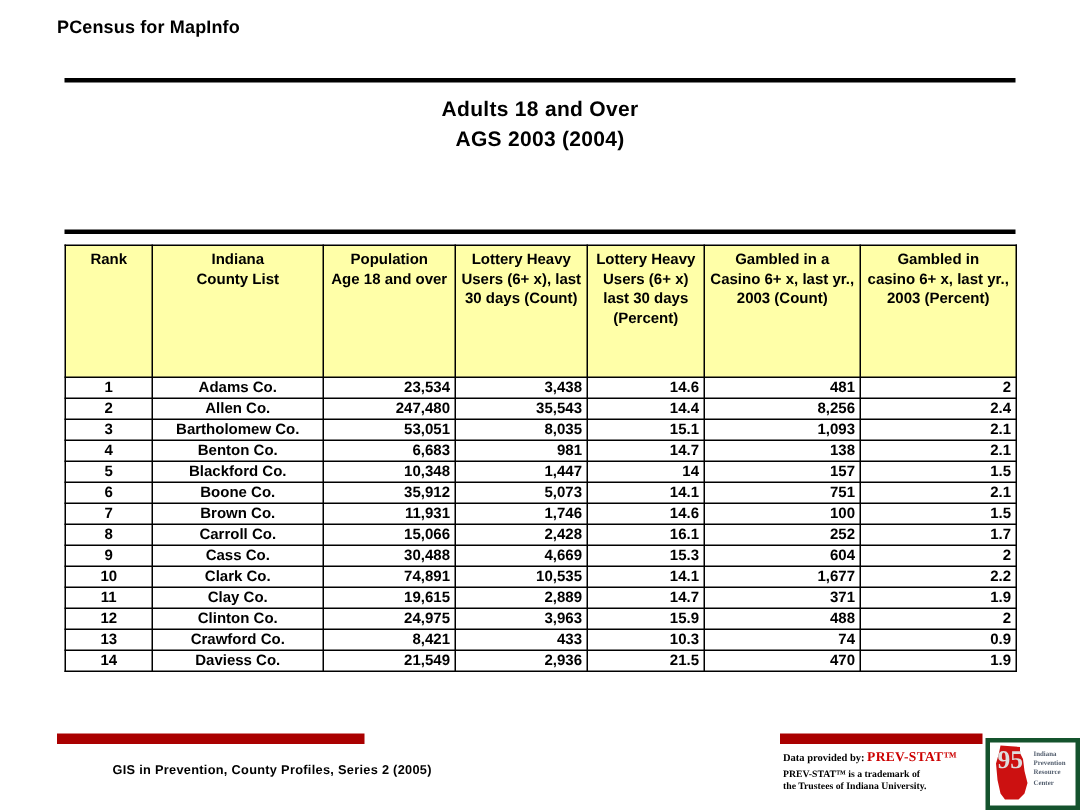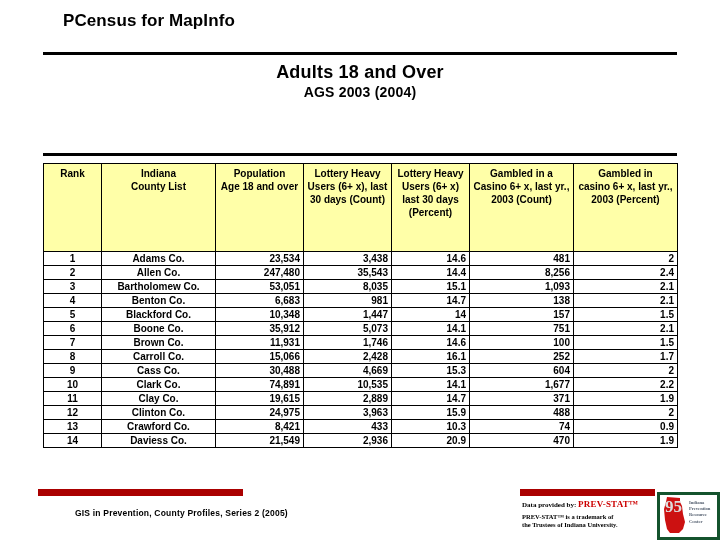--- a/index.html
+++ b/index.html
@@ -13,25 +13,24 @@
     font-family: "Liberation Sans", sans-serif;
     overflow: hidden;
     position: relative;
   }
 
   
   .app-label {
     position: absolute;
     left: 38px;
     top: 11px;
-    font-size: 17px;
+    font-size: 12px;
     font-weight: bold;
     color: #000000;
     letter-spacing: 0.1px;
-    margin-left: 25px;
   }
 
   
   .title-rule {
     position: absolute;
     left: 43px;
     top: 52px;
     width: 634px;
     height: 3px;
     background: #000000;
@@ -46,21 +45,21 @@
     text-align: center;
   }
   .title-line-1 {
     font-size: 16px;
     font-weight: bold;
     color: #000000;
     line-height: 21px;
     letter-spacing: 0.2px;
   }
   .title-line-2 {
-    font-size: 18px;
+    font-size: 14px;
     font-weight: bold;
     color: #000000;
     line-height: 20px;
     letter-spacing: 0.2px;
   }
   .title-line-3 {
     font-size: 14px;
     font-weight: bold;
     color: #000000;
     line-height: 20px;
@@ -407,21 +406,21 @@
           <td class="c-num">433</td>
           <td class="c-num">10.3</td>
           <td class="c-num">74</td>
           <td class="c-num">0.9</td>
         </tr>
         <tr>
           <td class="c-rank">14</td>
           <td class="c-county">Daviess Co.</td>
           <td class="c-num">21,549</td>
           <td class="c-num">2,936</td>
-          <td class="c-num">20.9</td>
+          <td class="c-num">21.5</td>
           <td class="c-num">470</td>
           <td class="c-num">1.9</td>
         </tr>
       </tbody>
   </table>
 </div>
 
 <div class="footer-rule"></div>
 <div class="footer-rule-right"></div>
 <div class="footer-text">GIS in Prevention, County Profiles, Series 2 (2005)</div>

